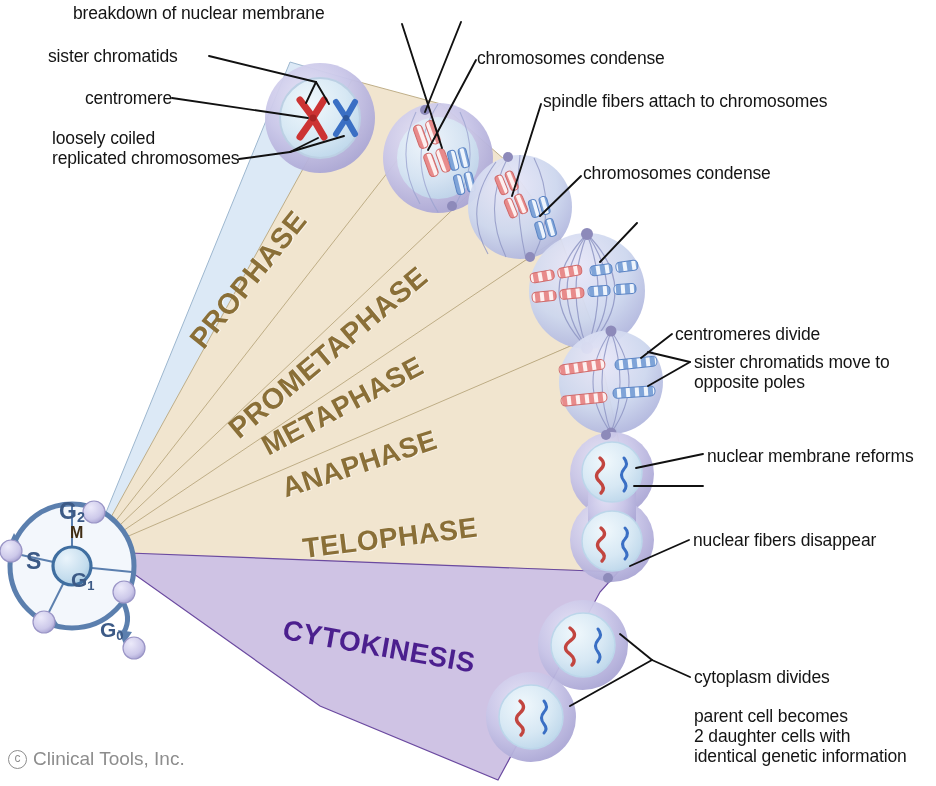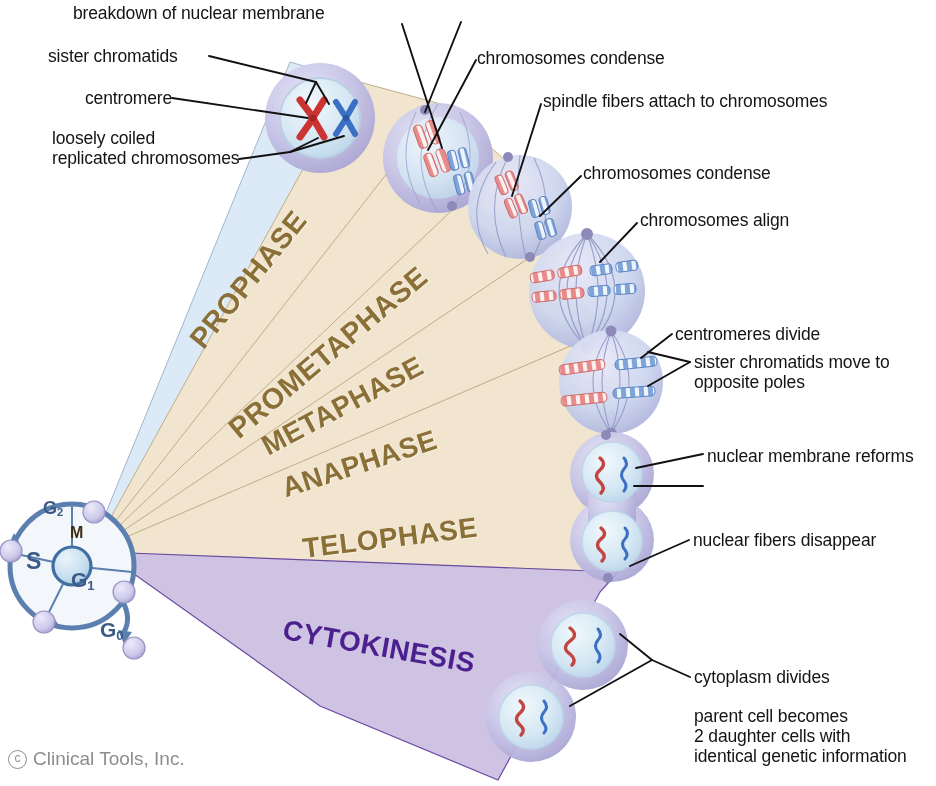--- a/index.html
+++ b/index.html
@@ -360,39 +360,38 @@
 </svg>
 
 <div class="lbl" style="left:73px;  top:3px;">breakdown of nuclear membrane</div>
 <div class="lbl" style="left:48px;  top:46px;">sister chromatids</div>
 <div class="lbl" style="left:477px; top:48px;">chromosomes condense</div>
 <div class="lbl" style="left:85px;  top:88px;">centromere</div>
 <div class="lbl" style="left:543px; top:91px;">spindle fibers attach to chromosomes</div>
 <div class="lbl tight" style="left:6px; top:128px;margin-left:46px;">loosely coiled
 replicated chromosomes</div>
 <div class="lbl" style="left:583px; top:163px;">chromosomes condense</div>
-<div class="lbl" style="left:640px; top:210px;">chromosomes align</div>
 <div class="lbl" style="left:675px; top:324px;">centromeres divide</div>
 <div class="lbl" style="left:707px; top:446px;">nuclear membrane reforms</div>
 <div class="lbl tight" style="left:694px; top:352px;">sister chromatids move to
 opposite poles</div>
 <div class="lbl" style="left:693px; top:530px;">nuclear fibers disappear</div>
 <div class="lbl" style="left:694px; top:667px;">cytoplasm divides</div>
 <div class="lbl tight" style="left:694px; top:706px;">parent cell becomes
 2 daughter cells with
 identical genetic information</div>
 
 <div class="phase" style="left:196px; top:328px; font-size:29px; transform:rotate(-51deg);">PROPHASE</div>
 <div class="phase" style="left:233px; top:416px; font-size:29px; transform:rotate(-40deg);">PROMETAPHASE</div>
 <div class="phase" style="left:264px; top:432px; font-size:28px; transform:rotate(-28deg);">METAPHASE</div>
 <div class="phase" style="left:283px; top:473px; font-size:28px; transform:rotate(-18deg);">ANAPHASE</div>
 <div class="phase" style="left:303px; top:533px; font-size:28px; transform:rotate(-7deg);">TELOPHASE</div>
 <div class="cyto" style="left:283px; top:614px; transform:rotate(10deg);">CYTOKINESIS</div>
 
-<div class="cyclelbl" style="left:43px; top:498px; font-size:18px;"><span>G</span><sub>2</sub></div>
+<div class="cyclelbl" style="left:59px; top:498px; font-size:23px;"><span>G</span><sub>2</sub></div>
 <div class="cyclelbl" style="left:26px; top:548px; font-size:23px;"><span>S</span></div>
 <div class="cyclelbl" style="left:71px; top:544px; font-size:21px;margin-top:24px;"><span>G</span><sub>1</sub></div>
 <div class="cyclelbl m" style="left:70px; top:524px; font-size:16px;"><span>M</span></div>
 <div class="cyclelbl" style="left:100px; top:618px; font-size:21px;"><span>G</span><sub>0</sub></div>
 
 <div class="credit">
   <span class="csym">c</span>
   <span>Clinical Tools, Inc.</span>
 </div>
 

